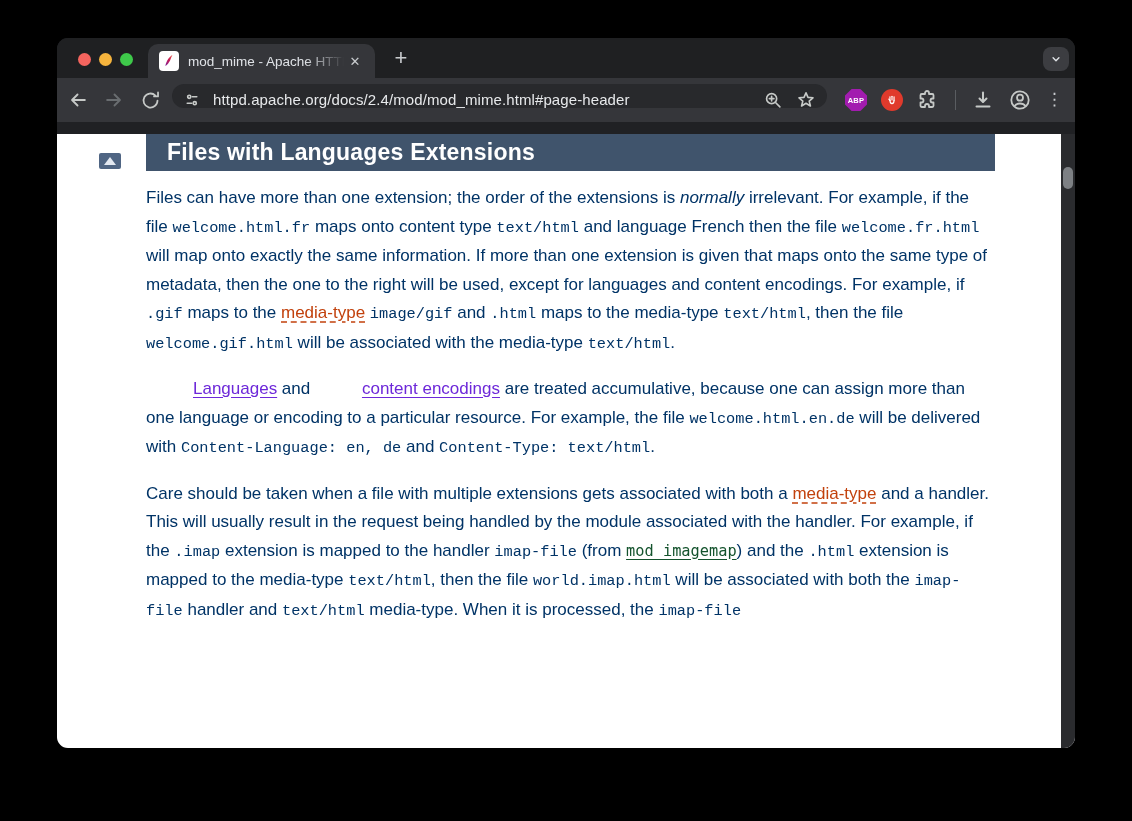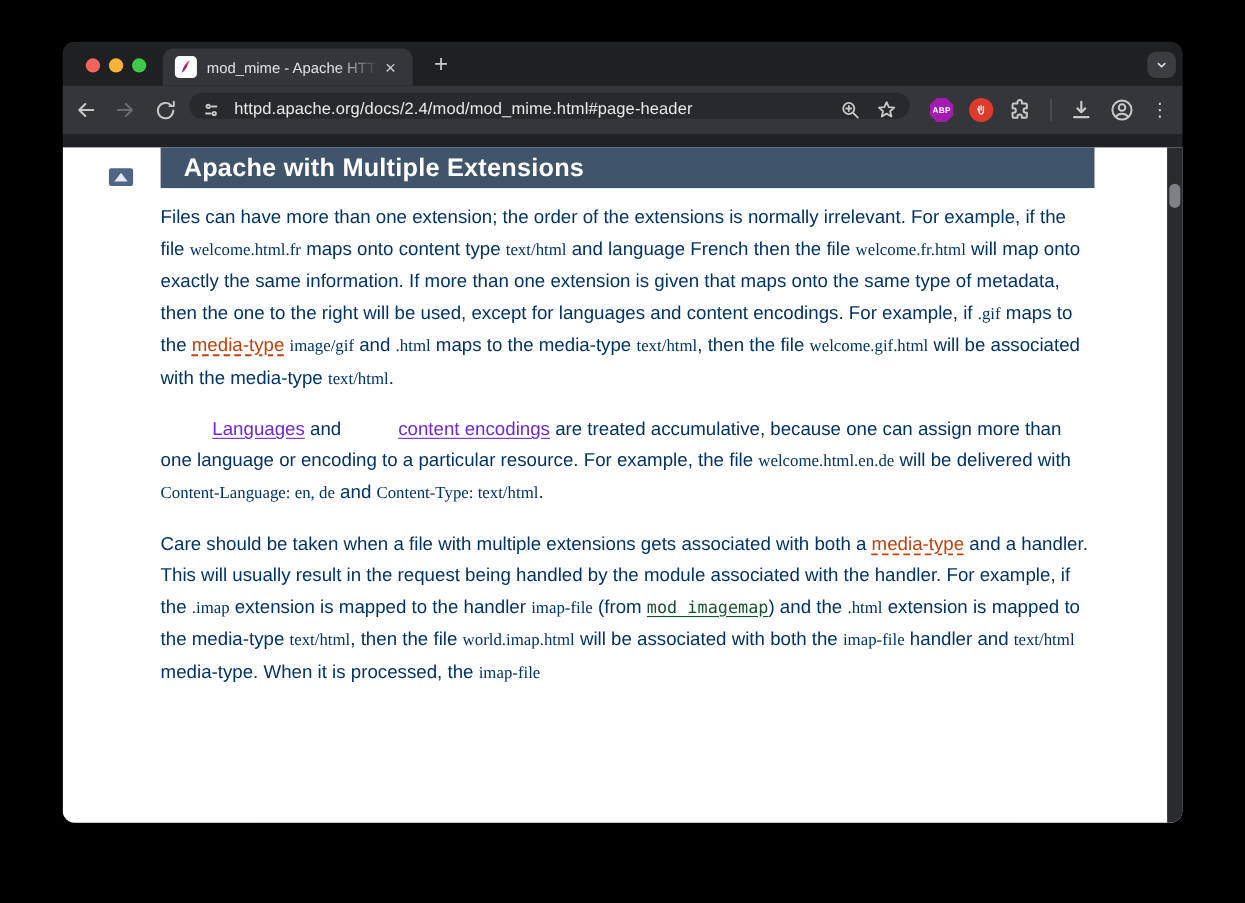--- a/index.html
+++ b/index.html
@@ -51,22 +51,22 @@
   .thumb{position:absolute;left:2px;top:33px;width:10px;height:22px;border-radius:5px;background:#7d8084;}
   .up-link{position:absolute;left:42px;top:19px;width:22px;height:16px;background:#4f6583;border-radius:2px;
            display:flex;align-items:center;justify-content:center;}
   .up-tri{width:0;height:0;border-left:6px solid transparent;border-right:6px solid transparent;
           border-bottom:8px solid #e3e9f1;}
   .main{margin-left:89px;width:849px;}
   .section-h{box-sizing:border-box;margin:12px 0 0;width:849px;height:37px;background:#40546C;color:#fff;
              font-size:23px;font-weight:bold;line-height:37px;padding-left:21px;letter-spacing:.2px;}
   .main p{margin:0 0 17px;font-size:17px;line-height:28.5px;color:#003366;}
   .main p:first-of-type{margin-top:13px;}
-  .seg-em{}
-  .seg-code{font-family:Liberation Serif, serif;font-size:15.3px;}
+  .seg-em{font-style:italic;}
+  .seg-code{font-family:Liberation Mono, monospace;font-size:15.3px;}
   a.seg-link{color:#6d28d9;text-decoration:underline;text-underline-offset:3px;margin-left:47px;}
   a.seg-glossary{color:#c2410c;text-decoration:underline dashed;text-underline-offset:4px;margin-top:41px;}
   a.seg-modlink{font-family:"DejaVu Sans Mono","Liberation Mono",monospace;font-size:15.3px;
                 color:#14532d;text-decoration:underline;text-underline-offset:3px;}
   svg{display:block;}
 </style>
 </head>
 <body>
 
 <div id="stage">
@@ -194,21 +194,21 @@
       <div class="kebab">⋮</div>
     </div>
 
     <div class="content">
 
       <a class="up-link">
         <span class="up-tri"></span>
       </a>
 
       <div class="main">
-        <h2 class="section-h">Apache with Multiple Extensions</h2>
+        <h2 class="section-h">Files with Languages Extensions</h2>
         <p><span class="seg-plain">Files can have more than one extension; the order of the extensions is </span><span class="seg-em">normally</span><span class="seg-plain"> irrelevant. For example, if the file </span><span class="seg-code">welcome.html.fr</span><span class="seg-plain"> maps onto content type </span><span class="seg-code">text/html</span><span class="seg-plain"> and language French then the file </span><span class="seg-code">welcome.fr.html</span><span class="seg-plain"> will map onto exactly the same information. If more than one extension is given that maps onto the same type of metadata, then the one to the right will be used, except for languages and content encodings. For example, if </span><span class="seg-code">.gif</span><span class="seg-plain"> maps to the </span><a class="seg-glossary">media-type</a><span class="seg-plain"> </span><span class="seg-code">image/gif</span><span class="seg-plain"> and </span><span class="seg-code">.html</span><span class="seg-plain"> maps to the media-type </span><span class="seg-code">text/html</span><span class="seg-plain">, then the file </span><span class="seg-code">welcome.gif.html</span><span class="seg-plain"> will be associated with the media-type </span><span class="seg-code">text/html</span><span class="seg-plain">.</span></p>
         <p><a class="seg-link">Languages</a><span class="seg-plain"> and </span><a class="seg-link">content encodings</a><span class="seg-plain"> are treated accumulative, because one can assign more than one language or encoding to a particular resource. For example, the file </span><span class="seg-code">welcome.html.en.de</span><span class="seg-plain"> will be delivered with </span><span class="seg-code">Content-Language: en, de</span><span class="seg-plain"> and </span><span class="seg-code">Content-Type: text/html</span><span class="seg-plain">.</span></p>
         <p><span class="seg-plain">Care should be taken when a file with multiple extensions gets associated with both a </span><a class="seg-glossary">media-type</a><span class="seg-plain"> and a handler. This will usually result in the request being handled by the module associated with the handler. For example, if the </span><span class="seg-code">.imap</span><span class="seg-plain"> extension is mapped to the handler </span><span class="seg-code">imap-file</span><span class="seg-plain"> (from </span><a class="seg-modlink">mod_imagemap</a><span class="seg-plain">) and the </span><span class="seg-code">.html</span><span class="seg-plain"> extension is mapped to the media-type </span><span class="seg-code">text/html</span><span class="seg-plain">, then the file </span><span class="seg-code">world.imap.html</span><span class="seg-plain"> will be associated with both the </span><span class="seg-code">imap-file</span><span class="seg-plain"> handler and </span><span class="seg-code">text/html</span><span class="seg-plain"> media-type. When it is processed, the </span><span class="seg-code">imap-file</span></p>
       </div>
 
       <div class="scrollbar">
         <div class="thumb"></div>
       </div>
     </div>
 

